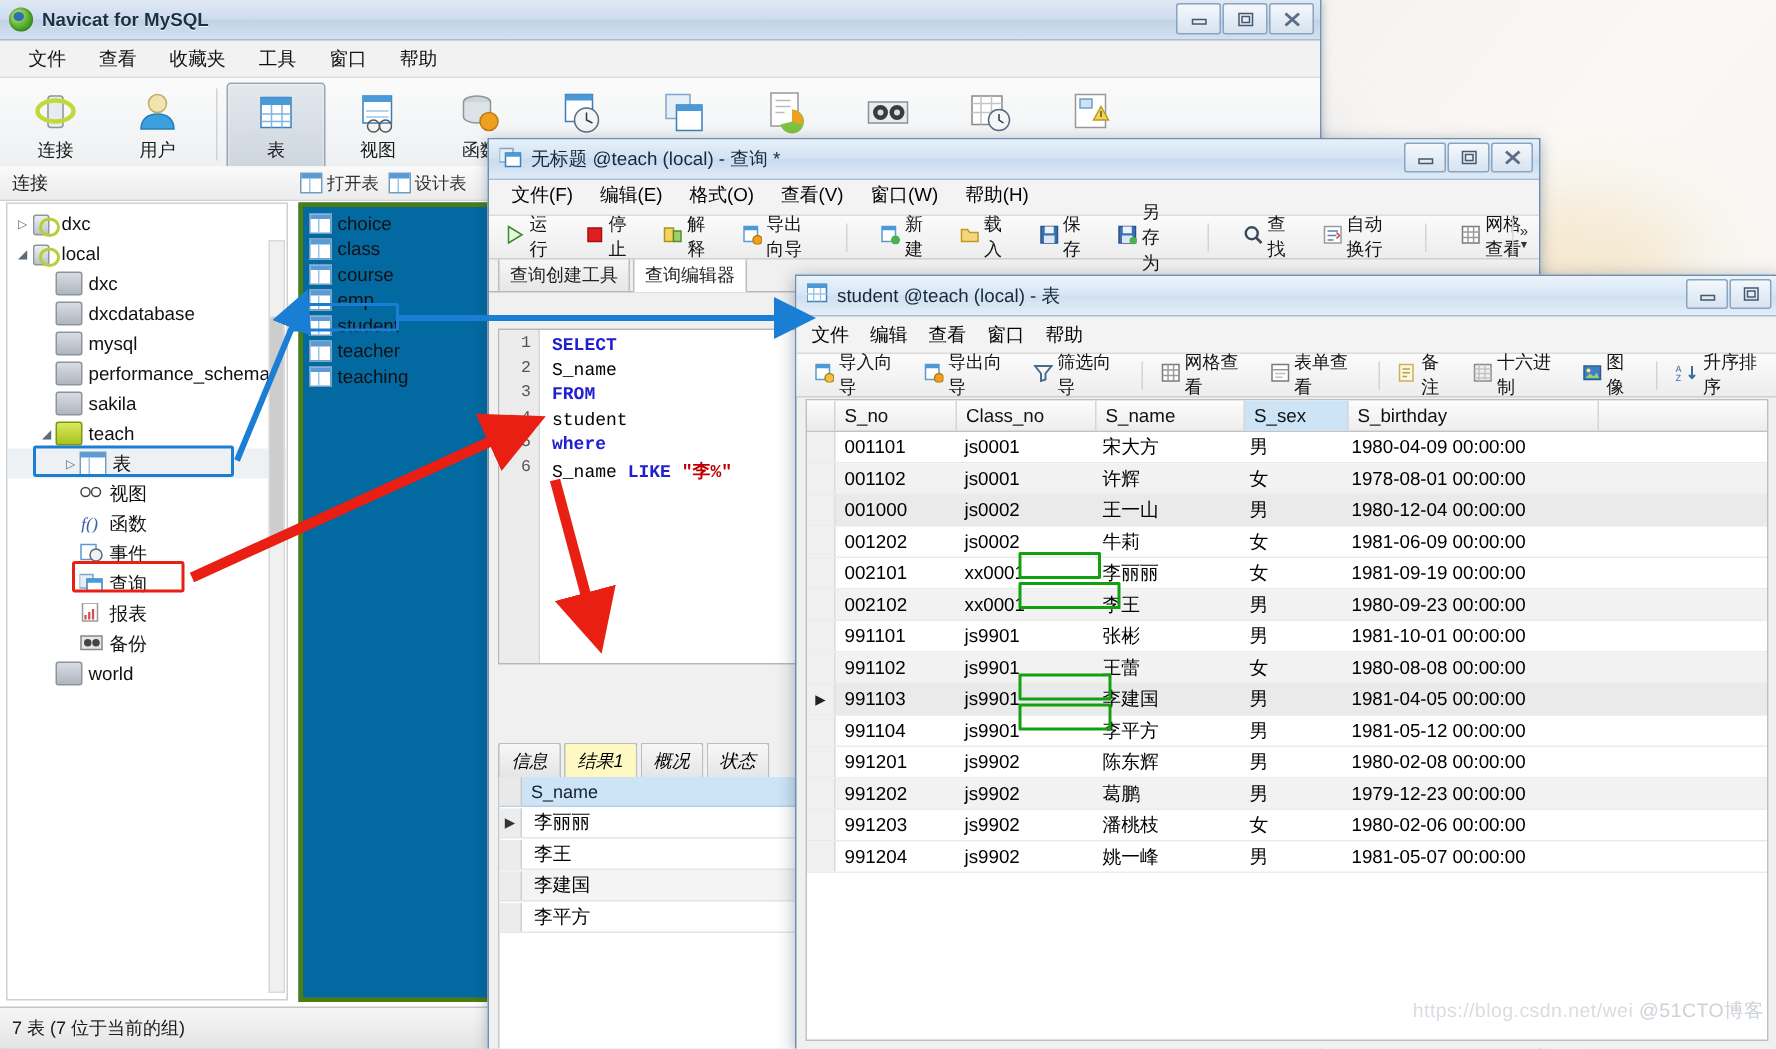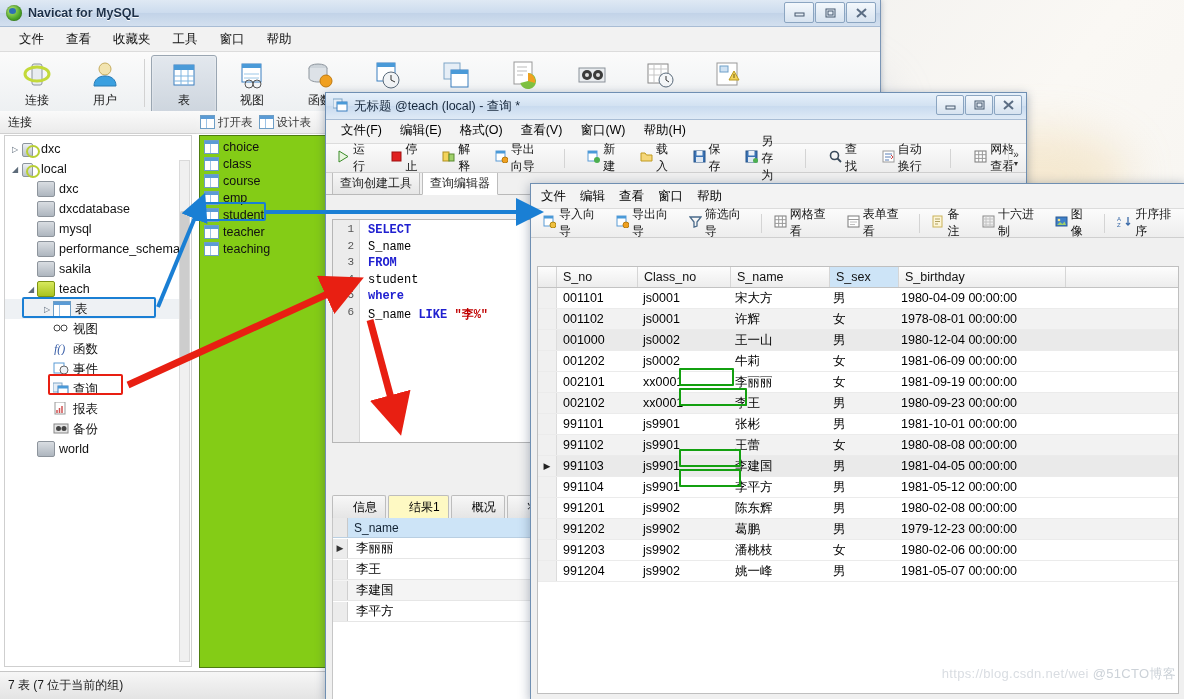--- a/index.html
+++ b/index.html
@@ -56,21 +56,21 @@
     background:linear-gradient(180deg,#eef1f4,#b9c2cb);border:1px solid #8d959d;}
   .conn-ico::after{content:"";position:absolute;left:5px;top:3px;width:10px;height:9px;border-radius:50%;
     border:2px solid #b8cf34;}
   .mid-panel{position:absolute;left:196px;top:111px;width:135px;bottom:28px;background:#fff;border-right:1px solid #c9c9c9;}
   .mid-tools{height:22px;background:linear-gradient(180deg,#fafafa,#ececec);border-bottom:1px solid #d5d5d5;
     display:flex;align-items:center;gap:6px;padding-left:4px;font-size:11.5px;color:#333;}
   .mid-tools .mt{display:flex;align-items:center;gap:3px;}
   .tbl-ico{width:13px;height:12px;background:#fff;border:1px solid #6d9ec6;position:relative;}
   .tbl-ico::before{content:"";position:absolute;left:0;top:0;right:0;height:3px;background:#5b9bd5;}
   .tbl-ico::after{content:"";position:absolute;left:5px;top:3px;bottom:0;width:1px;background:#9dc3e6;}
-  .tbl-list{position:absolute;left:3px;right:3px;top:24px;bottom:3px;border:1px solid #4d7c0f;background:#84cc16;padding-top:2px;}
+  .tbl-list{position:absolute;left:3px;right:3px;top:24px;bottom:3px;border:3px solid #4d7c0f;background:#0369a1;padding-top:2px;}
   .trow{height:17px;display:flex;align-items:center;padding-left:4px;font-size:12.5px;color:#111;gap:4px;}
   .statusbar{position:absolute;left:0;right:0;bottom:0;height:27px;background:linear-gradient(180deg,#f6f6f6,#e4e4e4);
     border-top:1px solid #c6c6c6;display:flex;align-items:center;padding:0 8px;font-size:12px;color:#1a1a1a;}
   .statusbar .sp{flex:1;}
   .statusbar .sitem{display:flex;align-items:center;gap:4px;margin-left:14px;}
   
   .win-query{position:absolute;left:325px;top:92px;width:700px;height:607px;background:#f0f0f0;
     border:1px solid #6f8fb2;box-shadow:0 2px 9px rgba(40,60,90,.38);}
   .title-q{height:26px;background:linear-gradient(180deg,#e6f0fa 0%,#d3e2f2 48%,#c9dbef 52%,#dfeaf6 100%);
     display:flex;align-items:center;padding-left:7px;border-bottom:1px solid #a9bdd5;position:relative;}
@@ -91,22 +91,22 @@
   .sqlwrap{position:absolute;left:6px;right:6px;top:126px;height:222px;background:#fff;border:1px solid #b6b6b6;display:flex;}
   .gutter{width:26px;background:#ececec;border-right:1px solid #d6d6d6;padding-top:3px;}
   .gutter div{height:16.5px;text-align:right;padding-right:5px;font-family:"Liberation Mono","DejaVu Sans Mono",monospace;
     font-size:11px;color:#555;}
   .sqlcode{flex:1;padding:3px 0 0 8px;font-family:"Liberation Mono","DejaVu Sans Mono",monospace;font-size:12px;}
   .sqlcode div{height:16.5px;white-space:pre;}
   .kw{color:#2020d0;font-weight:bold;}
   .str{color:#c00000;font-weight:bold;}
   .res-tabs{position:absolute;left:6px;top:405px;right:6px;height:20px;display:flex;align-items:flex-end;gap:2px;
     border-bottom:1px solid #b9b9b9;}
-  .rtab{padding:3px 8px 2px 20px;font-size:12px;background:linear-gradient(180deg,#f7f7f7,#e5e5e5);
-    border:1px solid #bdbdbd;border-bottom:none;border-radius:2px 2px 0 0;}
+  .rtab{padding:3px 8px 2px 8px;font-size:12px;background:linear-gradient(180deg,#f7f7f7,#e5e5e5);
+    border:1px solid #bdbdbd;border-bottom:none;border-radius:2px 2px 0 0;font-style:italic;}
   .rtab.act{background:#fef9c3;border-bottom:1px solid #fff;margin-bottom:-1px;}
   .res-grid{position:absolute;left:6px;top:425px;width:330px;bottom:0;background:#fff;border-left:1px solid #c6c6c6;}
   .rg-head{display:flex;height:19px;align-items:center;background:#cde4f7;border-bottom:1px solid #b9cfe2;}
   .rg-head .ind{width:14px;height:19px;background:#e9e9e9;border-right:1px solid #c9c9c9;}
   .rg-head .hc{flex:1;padding-left:6px;font-size:12px;color:#123;}
   .rg-row{display:flex;height:20px;align-items:center;border-bottom:1px solid #e6e6e6;font-size:12.5px;}
   .rg-row .ind{width:14px;height:19px;background:#ececec;border-right:1px solid #cfcfcf;
     display:flex;align-items:center;justify-content:center;font-size:9px;color:#333;}
   .rg-row .rc{flex:1;padding-left:8px;}
   .rg-row.alt{background:#f4f4f4;}
@@ -631,20 +631,43 @@
       <div class="rc">李建国</div>
     </div>
     <div class="rg-row">
       <div class="ind"></div>
       <div class="rc">李平方</div>
     </div>
   </div>
 </div>
 
 <div class="win-tbl">
+  <div class="title-t">
+    <span>
+      <svg width="14" height="13">
+          <rect x="0" y="0" width="13" height="12" fill="#fff" stroke="#3a7fbf"></rect>
+          <rect x="0" y="0" width="13" height="3" fill="#4a9ad8"></rect>
+          <path d="M4.5 3v9M9 3v9M0 7h13" stroke="#9cc8e8"></path>
+        </svg>
+    </span>
+    <span class="tlabel">student @teach (local) - 表</span>
+    <div class="wbtns">
+      <div class="wbtn sm">
+          <svg width="11" height="9">
+            <rect x="1" y="5" width="9" height="3" fill="none" stroke="#46586e"></rect>
+          </svg>
+        </div>
+      <div class="wbtn sm">
+          <svg width="11" height="10">
+            <rect x="1" y="1" width="9" height="8" fill="none" stroke="#46586e"></rect>
+            <rect x="3" y="3" width="5" height="4" fill="none" stroke="#46586e"></rect>
+          </svg>
+        </div>
+    </div>
+  </div>
   <div class="menubar-t">
     <span>文件</span>
     <span>编辑</span>
     <span>查看</span>
     <span>窗口</span>
     <span>帮助</span>
   </div>
   <div class="toolbar-t">
     <div class="qb">
       <span><svg width="13" height="13">

